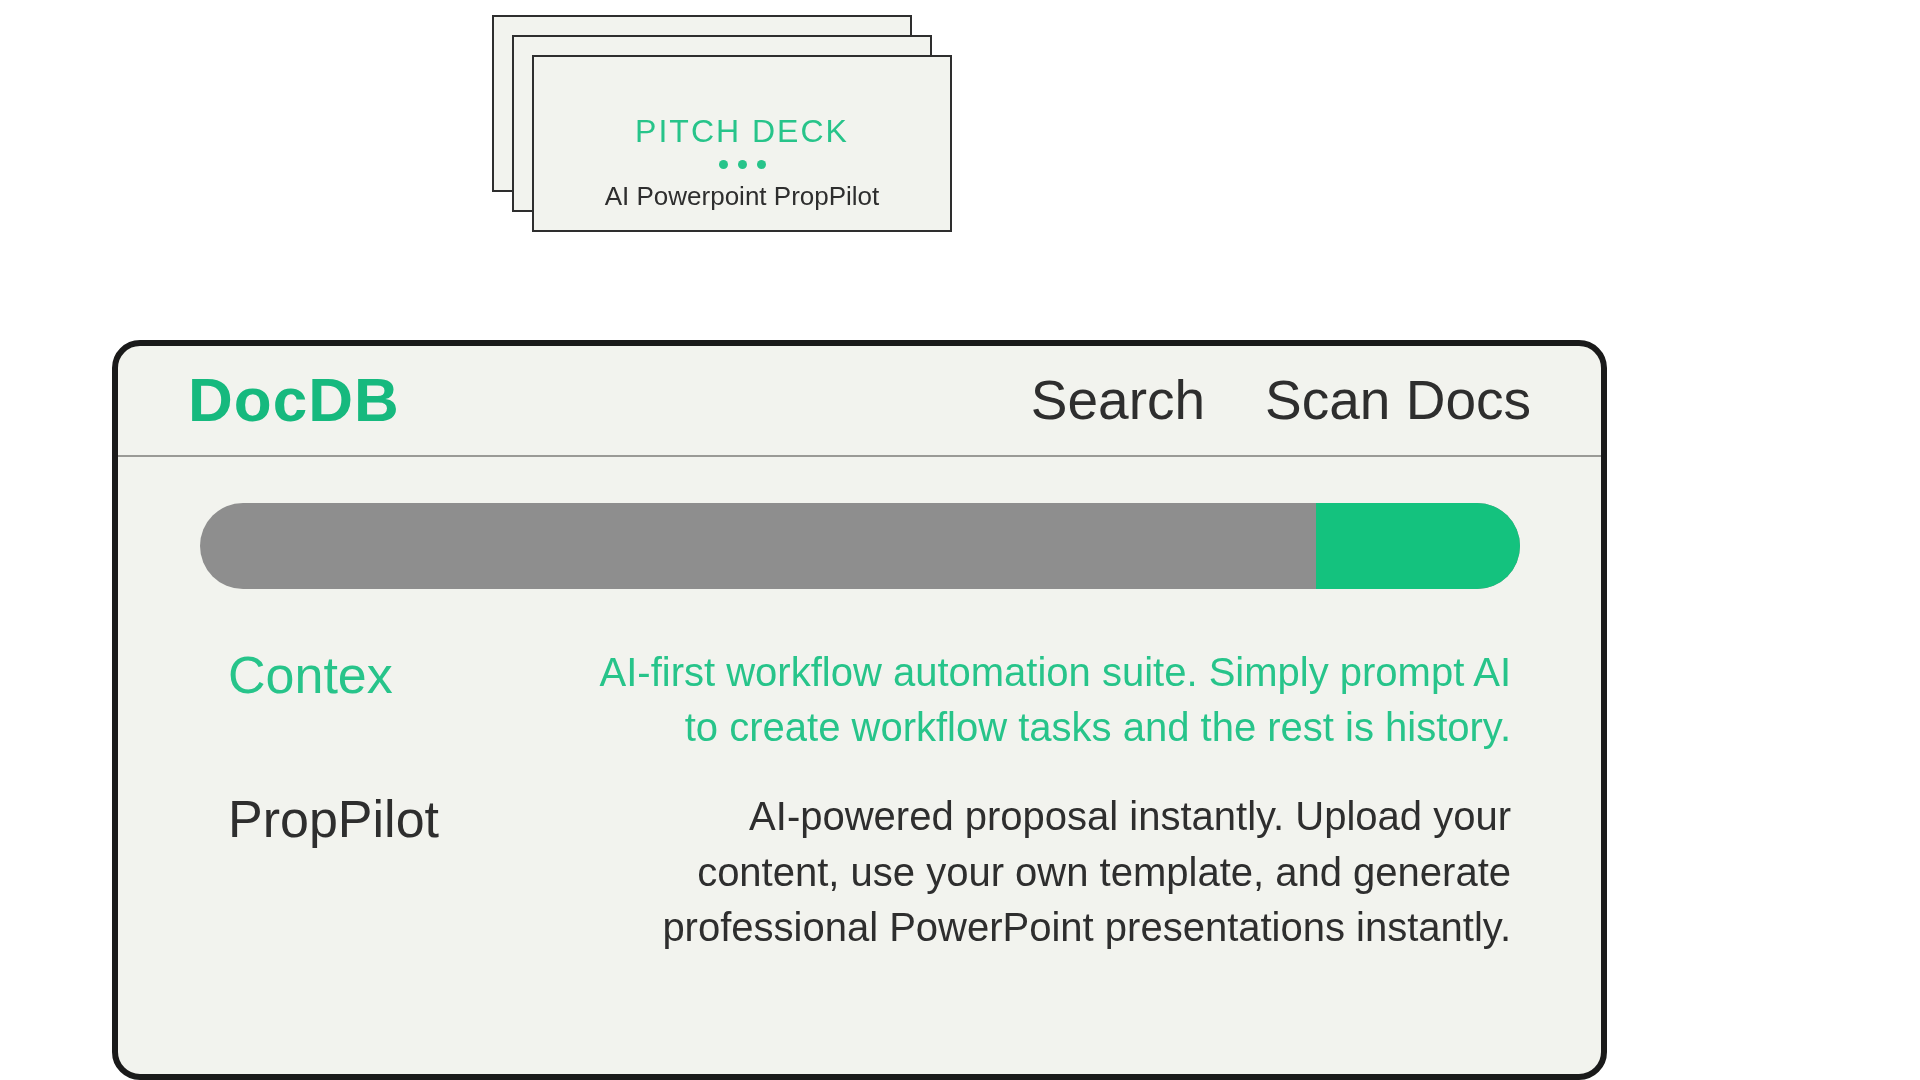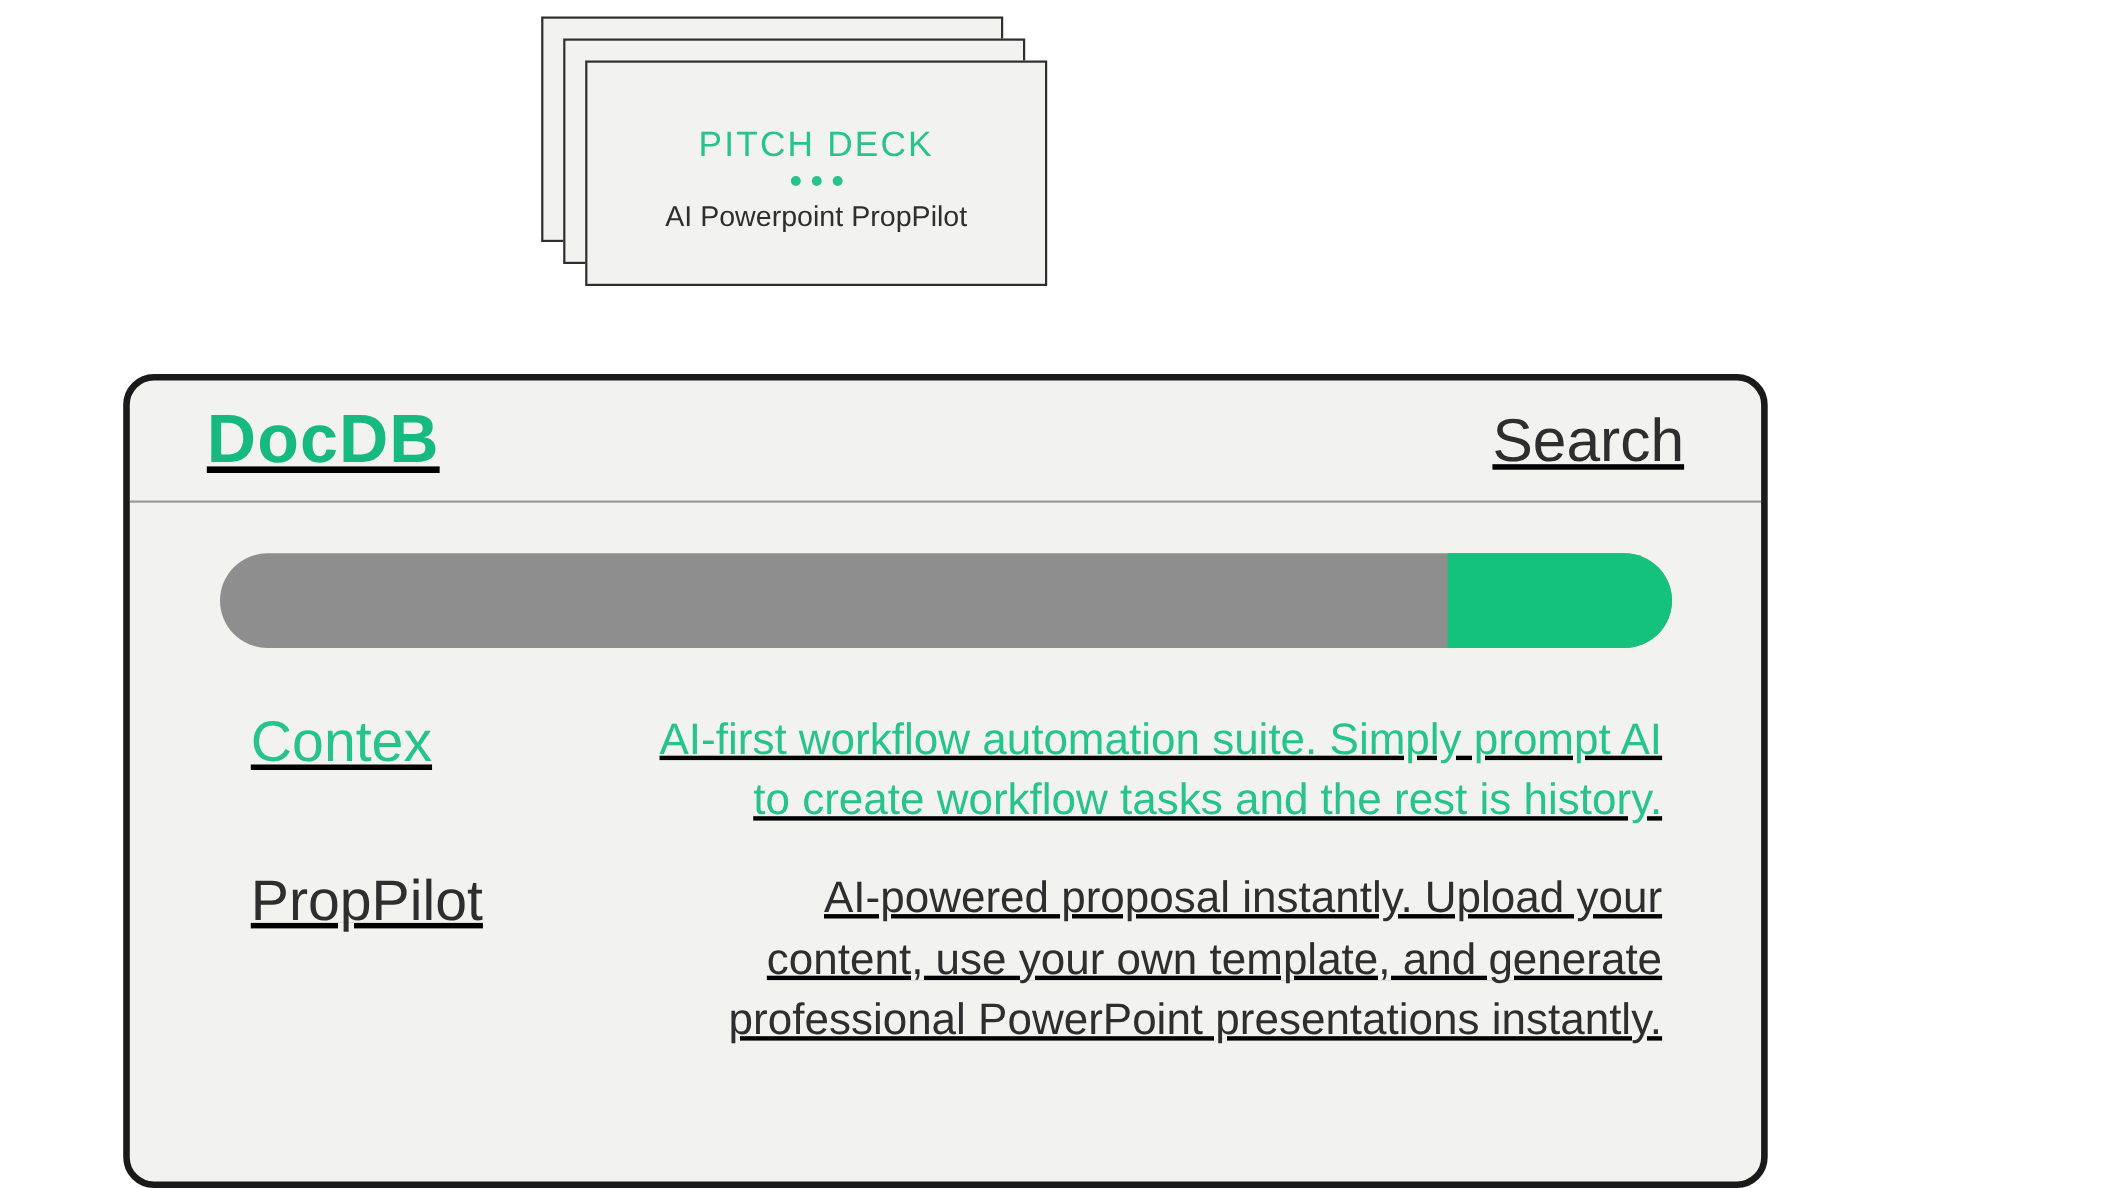--- a/index.html
+++ b/index.html
@@ -16,21 +16,21 @@
   .deck-stack {
     position: absolute;
     left: 492px;
     top: 15px;
     width: 420px;
     height: 300px;
   }
   .deck-card {
     position: absolute;
     width: 420px;
-    height: 205px;
+    height: 177px;
     background: #f2f3ee;
     border: 2px solid #2e2e2e;
   }
   .deck-card.c1 { left: 0;   top: 0; }
   .deck-card.c2 { left: 20px; top: 20px; }
   .deck-card.c3 { left: 40px; top: 40px; text-align: center; padding-top: 56px; }
   .deck-title {
     color: #27c48a;
     font-size: 32px;
     letter-spacing: 2px;
@@ -56,21 +56,20 @@
   .app-window {
     position: absolute;
     left: 112px;
     top: 340px;
     width: 1495px;
     height: 740px;
     background: #f2f3ee;
     border: 6px solid #1a1a1a;
     border-radius: 28px;
     overflow: hidden;
-    text-decoration: underline;
   }
   .app-header {
     display: flex;
     align-items: center;
     justify-content: space-between;
     padding: 18px 70px 20px 70px;
   }
   .brand {
     color: #16b97e;
     font-size: 62px;
@@ -152,20 +151,21 @@
     </div>
     <div class="deck-sub">AI Powerpoint PropPilot</div>
   </div>
 </div>
 
 <div class="app-window">
   <div class="app-header">
     <div class="brand">DocDB</div>
     <div class="nav">
       <div class="nav-link">Search</div>
+      <div class="nav-link">Scan Docs</div>
     </div>
   </div>
   <div class="divider"></div>
 
   <div class="progress-wrap">
     <div class="progress-bg"></div>
     <div class="progress-fill"></div>
   </div>
 
   <div class="results">

